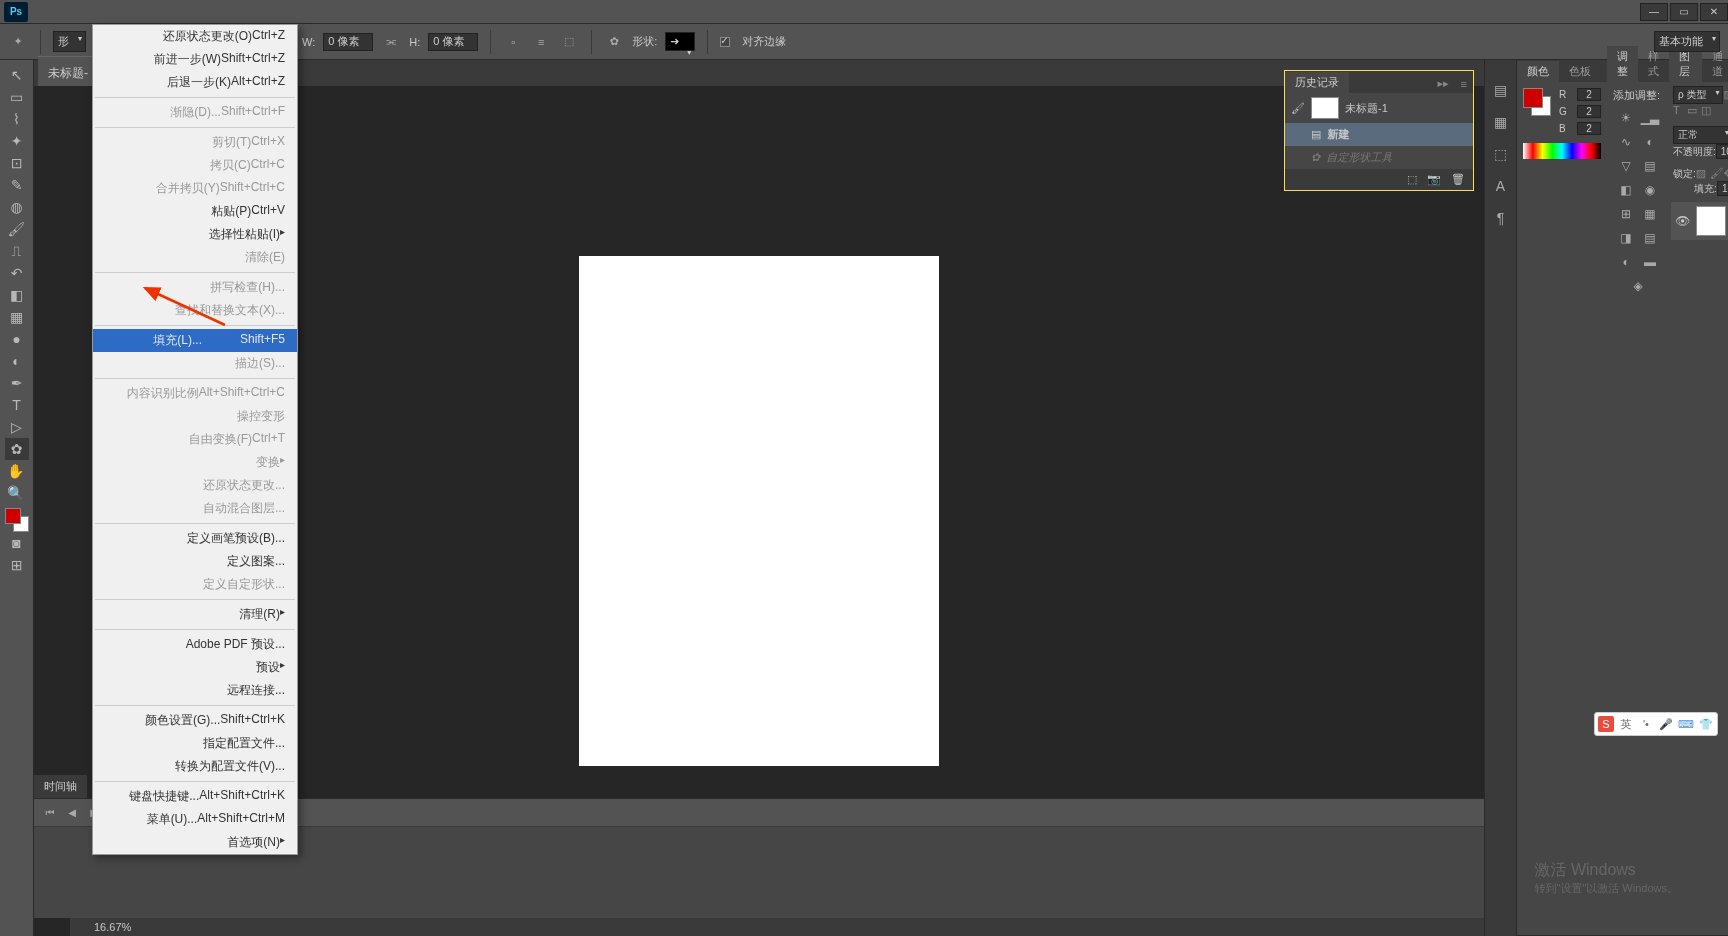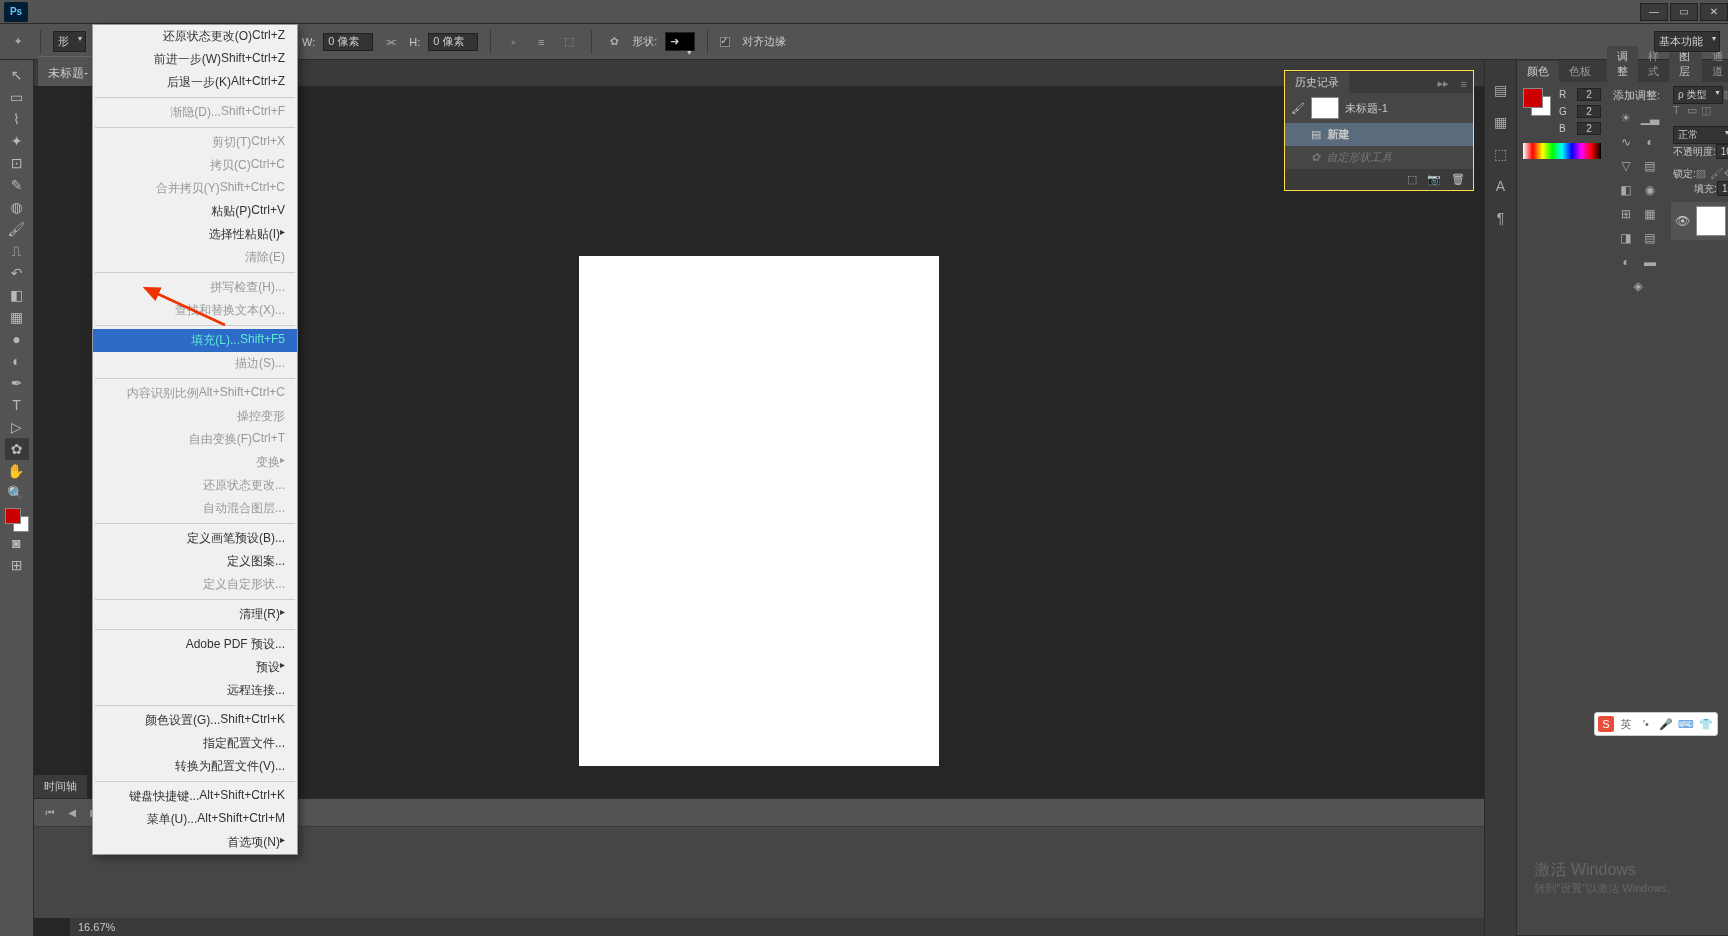--- a/index.html
+++ b/index.html
@@ -34,21 +34,21 @@
 .canvas-area { flex: 1; display: flex; align-items: center; justify-content: center; background: #262626; position: relative; }
 .canvas { background: #fff; width: 360px; height: 510px; }
 .timeline-tab { background: #3a3a3a; padding: 4px 10px; font-size: 11px; color: #ccc; display: inline-block; }
 .timeline-area { height: 120px; background: #464646; border-top: 1px solid #2a2a2a; position: relative;}
 .tl-controls { display: flex; align-items: center; padding: 4px 8px; gap: 6px; background: #535353; height: 28px; border-bottom: 1px solid #3a3a3a;}
 .tl-btn { width: 16px; height: 16px; color: #aaa; display: flex; align-items: center; justify-content: center; font-size: 10px; }
 .tl-main { display: flex; align-items: center; justify-content: center; height: 70px; }
 .tl-create { background: #3a3a3a; border: 1px solid #222; padding: 3px 10px; color: #ccc; font-size: 11px; }
 .context-menu { position: absolute; left: 92px; top: 24px; width: 206px; background: #f0f0f0; border: 1px solid #999; box-shadow: 3px 3px 8px rgba(0,0,0,0.4); z-index: 1000; color: #333; font-size: 12px; }
 .cm-item { display: flex; justify-content: flex-end; padding: 3px 12px 3px 20px; cursor: default; }
-.cm-item.hl { background: #2d6bc7; color: #5eead4; }
+.cm-item.hl { background: #2d6bc7; color: #e5e5e5; gap: 38px; }
 .cm-item.dis { color: #999; }
 .cm-sep { height: 1px; background: #ccc; margin: 3px 2px; }
 .arrow-anno { position: absolute; left: 135px; top: 280px; z-index: 1001; pointer-events: none; }
 .panel-dock { width: 32px; background: #3a3a3a; border-left: 1px solid #2a2a2a; display: flex; flex-direction: column; align-items: center; padding-top: 20px; gap: 12px; }
 .dock-ic { width: 20px; height: 20px; color: #aaa; display: flex; align-items: center; justify-content: center; font-size: 14px; }
 .right-panels { width: 212px; background: #464646; border-left: 1px solid #2a2a2a; display: flex; flex-direction: row; }
 .panel { border-bottom: 1px solid #2a2a2a; }
 .panel-tabs { display: flex; background: #3a3a3a; height: 22px; align-items: flex-end; }
 .ptab { padding: 3px 10px; font-size: 11px; color: #999; }
 .ptab.act { background: #464646; color: #ccc; }
@@ -77,21 +77,21 @@
 .layer-eye { width: 16px; font-size: 12px; }
 .layer-thumb { width: 36px; height: 30px; background: #fff; border: 1px solid #888; margin: 0 6px; }
 .layer-name { font-size: 11px; font-style: italic; }
 .layer-lock { margin-left: auto; font-size: 10px; }
 .history-panel { position: absolute; left: -200px; top: 10px; width: 190px; background: #464646; border: 1px solid #fde047; }
 .hp-row { display: flex; align-items: center; padding: 4px 6px; gap: 6px; }
 .hp-row.sel { background: #5a6b7d; }
 .hp-thumb { width: 28px; height: 22px; background: #fff; border: 1px solid #888; }
 .hp-ic-row { display: flex; justify-content: flex-end; gap: 10px; padding: 4px 8px; background: #3a3a3a; }
 .watermark { position: absolute; right: 50px; bottom: 40px; color: #666; font-size: 14px; }
-.status-strip { position: absolute; bottom: 0; left: 36px; right: 0; height: 18px; background: #3a3a3a; display: flex; align-items: center; padding-left: 8px; font-size: 11px; z-index: 5;}
+.status-strip { position: absolute; bottom: 0; left: 36px; right: 0; height: 18px; background: #3a3a3a; display: flex; align-items: center; padding-left: 24px; font-size: 11px; z-index: 5;}
 .right-ime { position: absolute; right: 10px; bottom: 200px; display: flex; background: #fff; padding: 3px; gap: 4px; border-radius: 3px; border:1px solid #ccc;}
 .ime-ic { width: 16px; height: 16px; display: flex; align-items: center; justify-content: center; font-size: 11px; color: #666;}
 .ime-ic.red { background:#e74c3c; color:#fff; border-radius:2px;}
 .ime-ic.blue { color: #4a90d9; }
 </style>
 </head>
 <body>
 
 <div class="title-bar">
   <div class="ps-logo">Ps</div>

